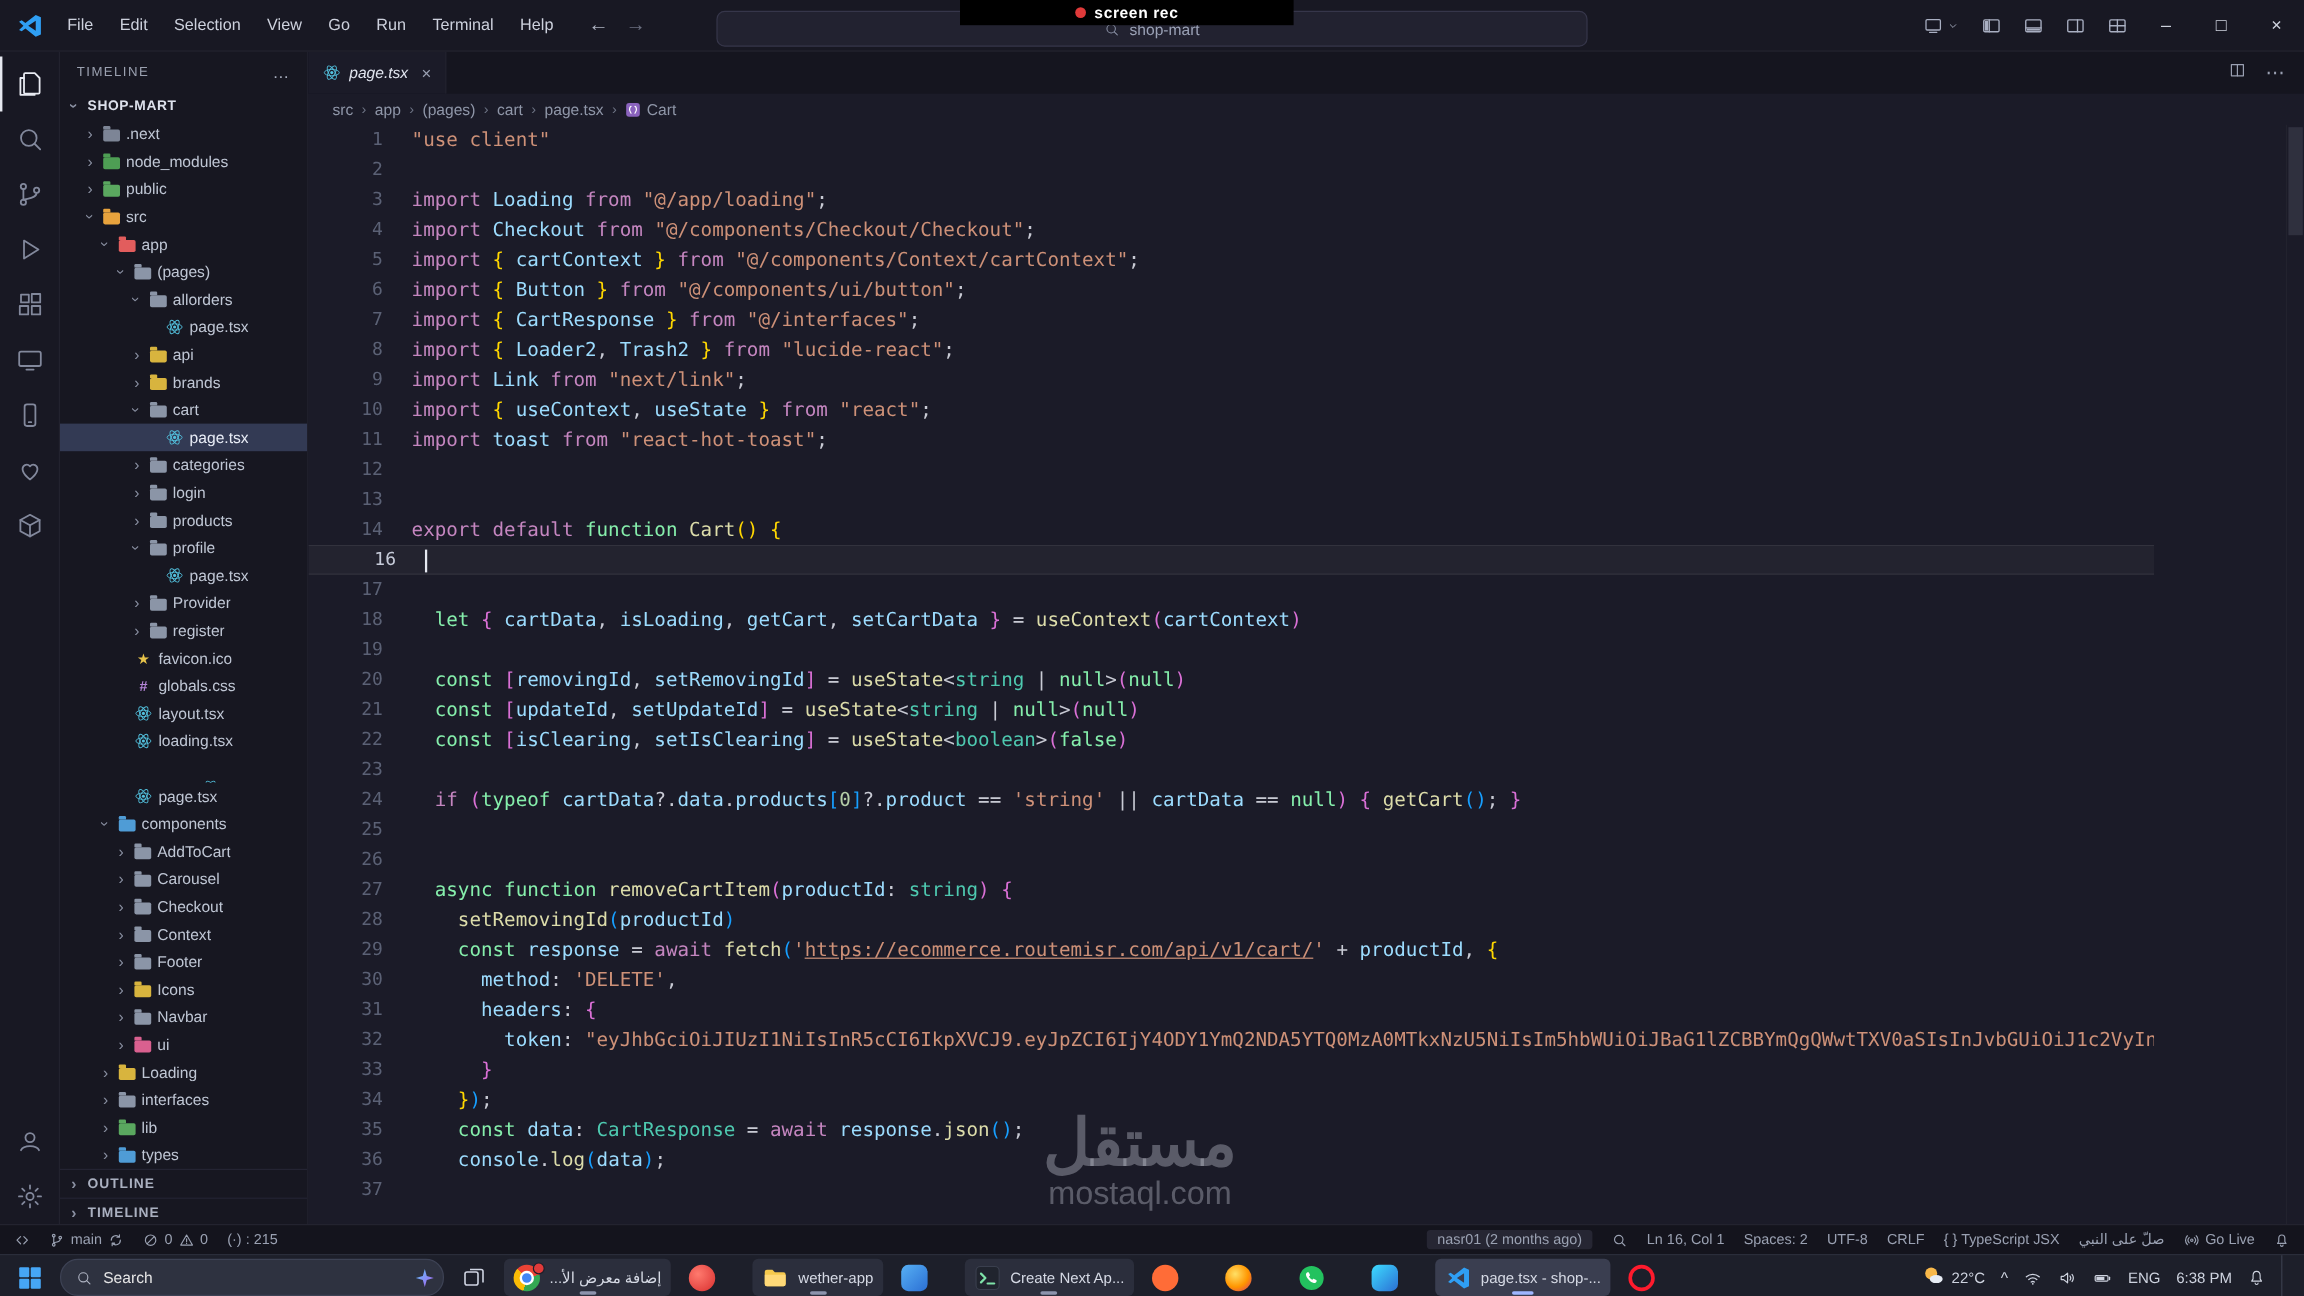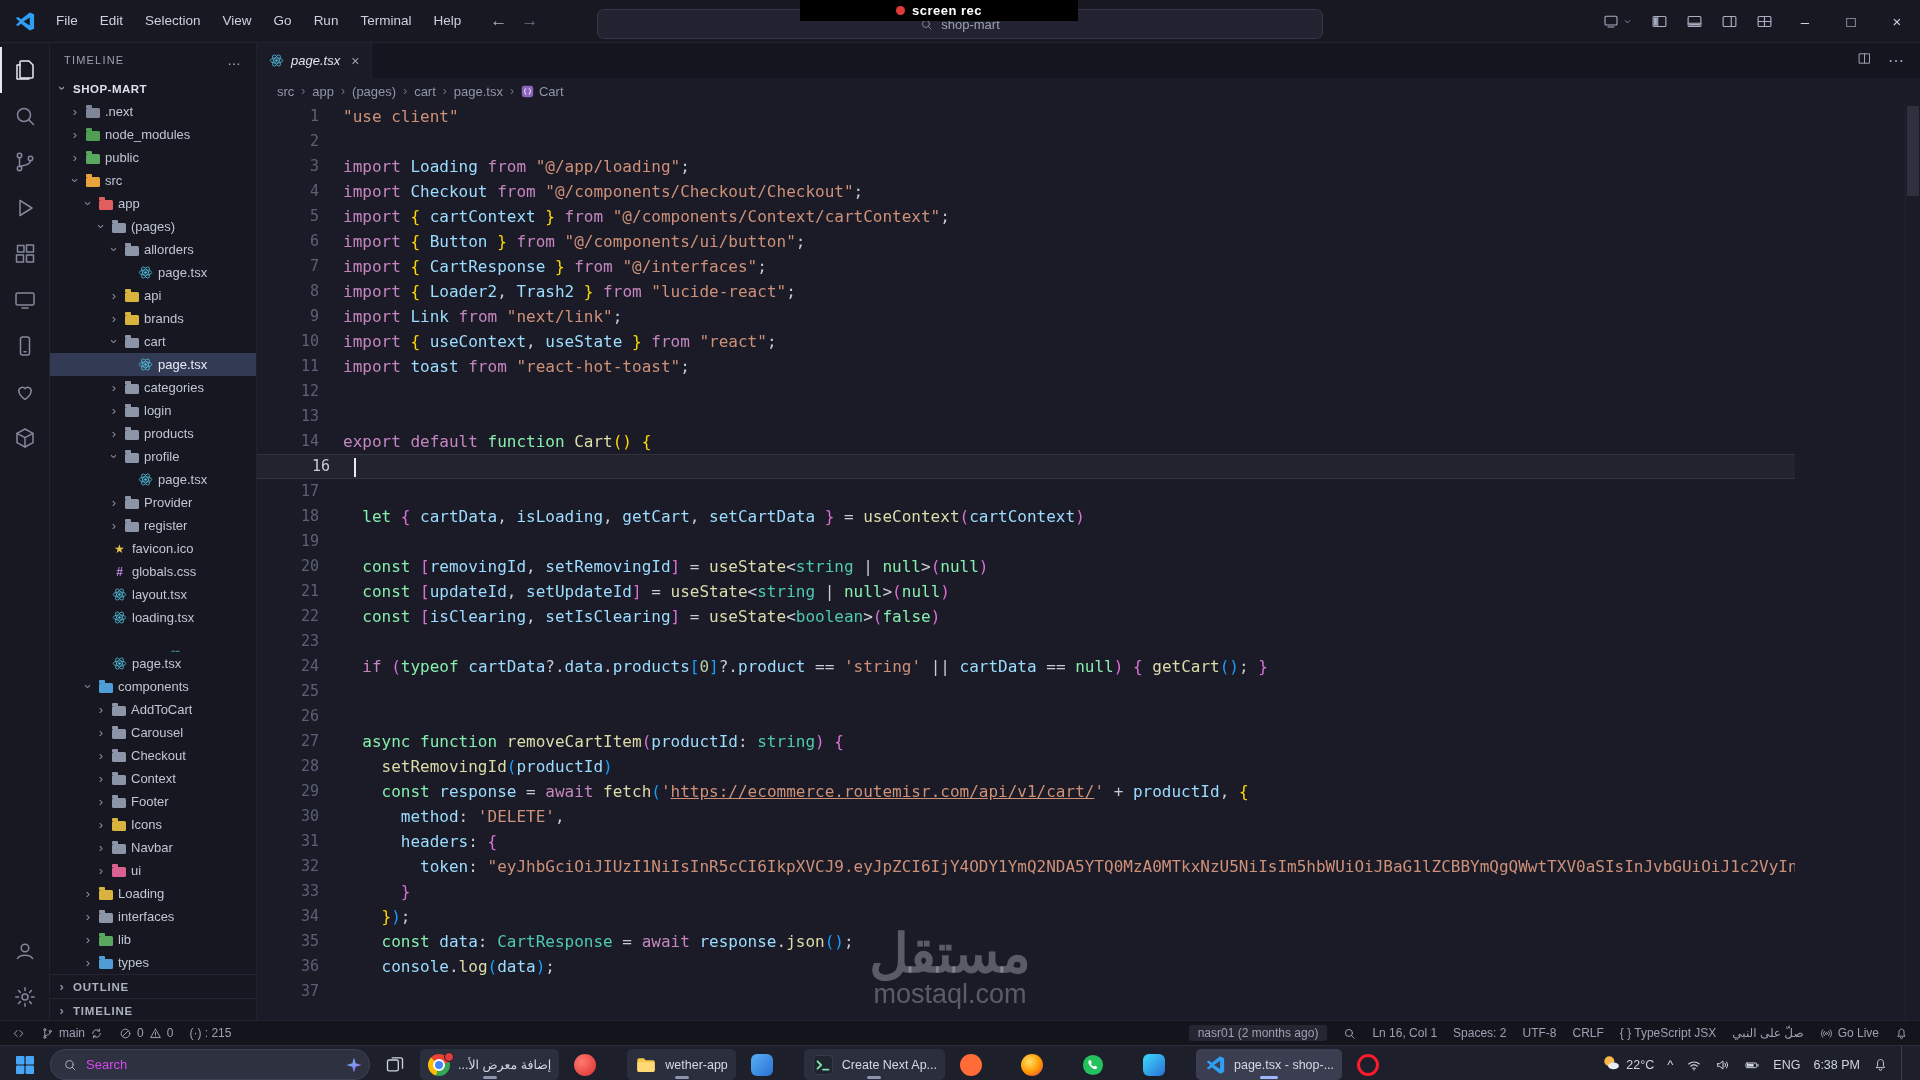--- a/index.html
+++ b/index.html
@@ -81,21 +81,21 @@
   .sb-group{display:flex;align-items:center;gap:16px;}
   .sb-group.right{margin-left:auto;}
   .sb-item{display:flex;align-items:center;gap:5px;white-space:nowrap;}
   .sb-item.pill{background:#262633;border-radius:3px;padding:1px 9px;}
   .sb-ic{display:flex;align-items:center;}
 
   
   .taskbar{height:37px;background:#1d1f2a;border-top:1px solid #2a2d3a;display:flex;align-items:center;padding:0 8px;gap:8px;}
   .tb-start{width:34px;height:31px;border-radius:5px;display:flex;align-items:center;justify-content:center;}
   .tb-search{width:300px;height:29px;flex:none;border-radius:15px;background:#2e3240;border:1px solid #3d4254;
-    display:flex;align-items:center;padding:0 6px 0 12px;gap:9px;color:#d946ef;font-size:13px;}
+    display:flex;align-items:center;padding:0 6px 0 12px;gap:9px;color:#e5e5e5;font-size:13px;}
   .tb-search .grow{flex:1;}
   .taskview{width:34px;height:31px;border-radius:5px;display:flex;align-items:center;justify-content:center;}
   .tb-items{display:flex;align-items:center;gap:7px;}
   .tb-item{height:31px;min-width:38px;border-radius:5px;display:flex;align-items:center;gap:8px;padding:0 8px;position:relative;}
   .tb-item.labeled{background:#2b2e3c;}
   .tb-item.labeled::after{content:"";position:absolute;left:50%;transform:translateX(-50%);bottom:1px;width:14px;height:3px;border-radius:2px;background:#8d94ad;}
   .tb-item.active{background:#3a3e50;}
   .tb-item.active::after{width:18px;background:#9fb6ff;}
   .tb-label{font-size:12.5px;color:#d5d9e4;max-width:112px;overflow:hidden;text-overflow:ellipsis;white-space:nowrap;}
   .badge{position:absolute;top:3px;left:24px;width:8px;height:8px;border-radius:50%;background:#e03a3a;border:1.5px solid #1d1f2a;}

